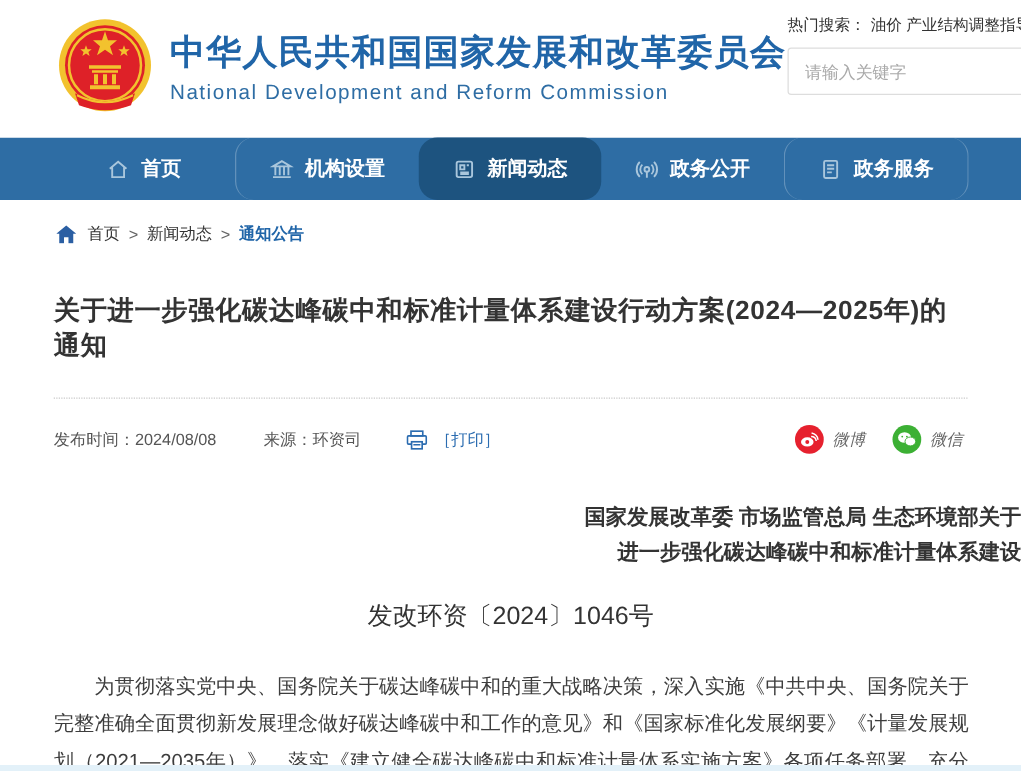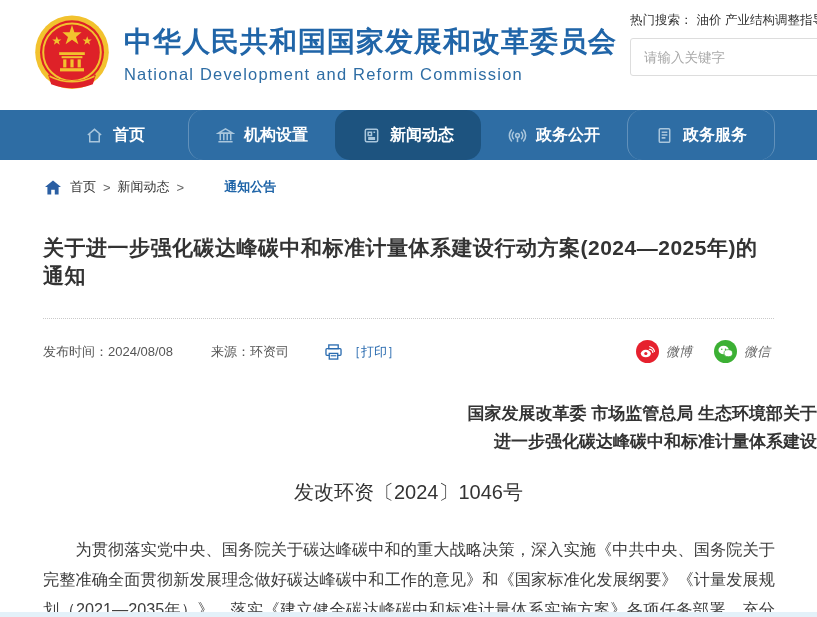--- a/index.html
+++ b/index.html
@@ -1,21 +1,21 @@
 <!DOCTYPE html>
 <html><head>
 <meta charset="utf-8">
 <style>
   * { margin:0; padding:0; box-sizing:border-box; }
   html,body { width:817px; height:617px; overflow:hidden; background:#fff;
     font-family:"Liberation Sans","DejaVu Sans",sans-serif; }
 
   
   .site-header { position:relative; height:110px; background:#fff; }
-  .brand { position:absolute; left:32px; top:12px; display:flex; align-items:center; }
+  .brand { position:absolute; left:44px; top:12px; display:flex; align-items:center; }
   .emblem { width:80px; height:82px; flex:0 0 auto; }
   .brand-text { margin-left:12px; }
   .brand-cn { font-size:28px; font-weight:700; color:#2065a8; letter-spacing:1px; white-space:nowrap; }
   .brand-en { font-size:16.5px; color:#2e6da4; letter-spacing:1.2px; margin-top:4px; white-space:nowrap; }
   .search-zone { position:absolute; left:630px; top:12px; width:260px; }
   .hot-search { font-size:12.5px; color:#333; white-space:nowrap; }
   .hot-search .terms { margin-left:4px; color:#333; }
   .search-box { margin-top:9px; width:240px; height:38px; border:1px solid #ddd; border-radius:3px;
     display:flex; align-items:center; padding-left:13px; background:#fff; }
   .search-box input { border:none; outline:none; font-size:13.5px; color:#333; width:180px;
@@ -33,21 +33,21 @@
   .nav-label { color:#fff; font-size:16px; font-weight:700; white-space:nowrap; }
   .nav-icon { width:19px; height:19px; display:block; }
   .nav-icon path, .nav-icon rect, .nav-icon circle, .nav-icon line, .nav-icon polyline
     { stroke:#a9c6dc; fill:none; stroke-width:1.6; }
 
   
   .breadcrumb { margin:18px 0 0 45px; display:flex; align-items:center; font-size:13px; color:#333; }
   .crumb-home-icon { width:16px; height:15px; margin-right:9px; }
   .crumb { color:#333; }
   .crumb-sep { margin:0 7px; color:#666; }
-  .crumb.current { color:#2065a8; font-weight:700;margin-left:33px; }
+  .crumb.current { color:#2065a8; font-weight:700; }
 
   
   .article-title { margin:38px 43px 0 43px; font-size:21px; font-weight:700; color:#333;
     letter-spacing:0.5px; }
   .dotted-rule { margin:28px 43px 0 43px; border-top:1px dotted #c9c9c9; height:0; }
   .meta-row { margin:21px 47px 0 43px; display:flex; align-items:center; font-size:13px; color:#555;text-align:center; }
   .meta-item { display:flex; align-items:center; }
   .meta-src { margin-left:38px; }
   .print-link { margin-left:36px; display:flex; align-items:center; color:#2b6cb0; cursor:pointer; }
   .print-icon { width:17px; height:16px; margin-right:6px; }

